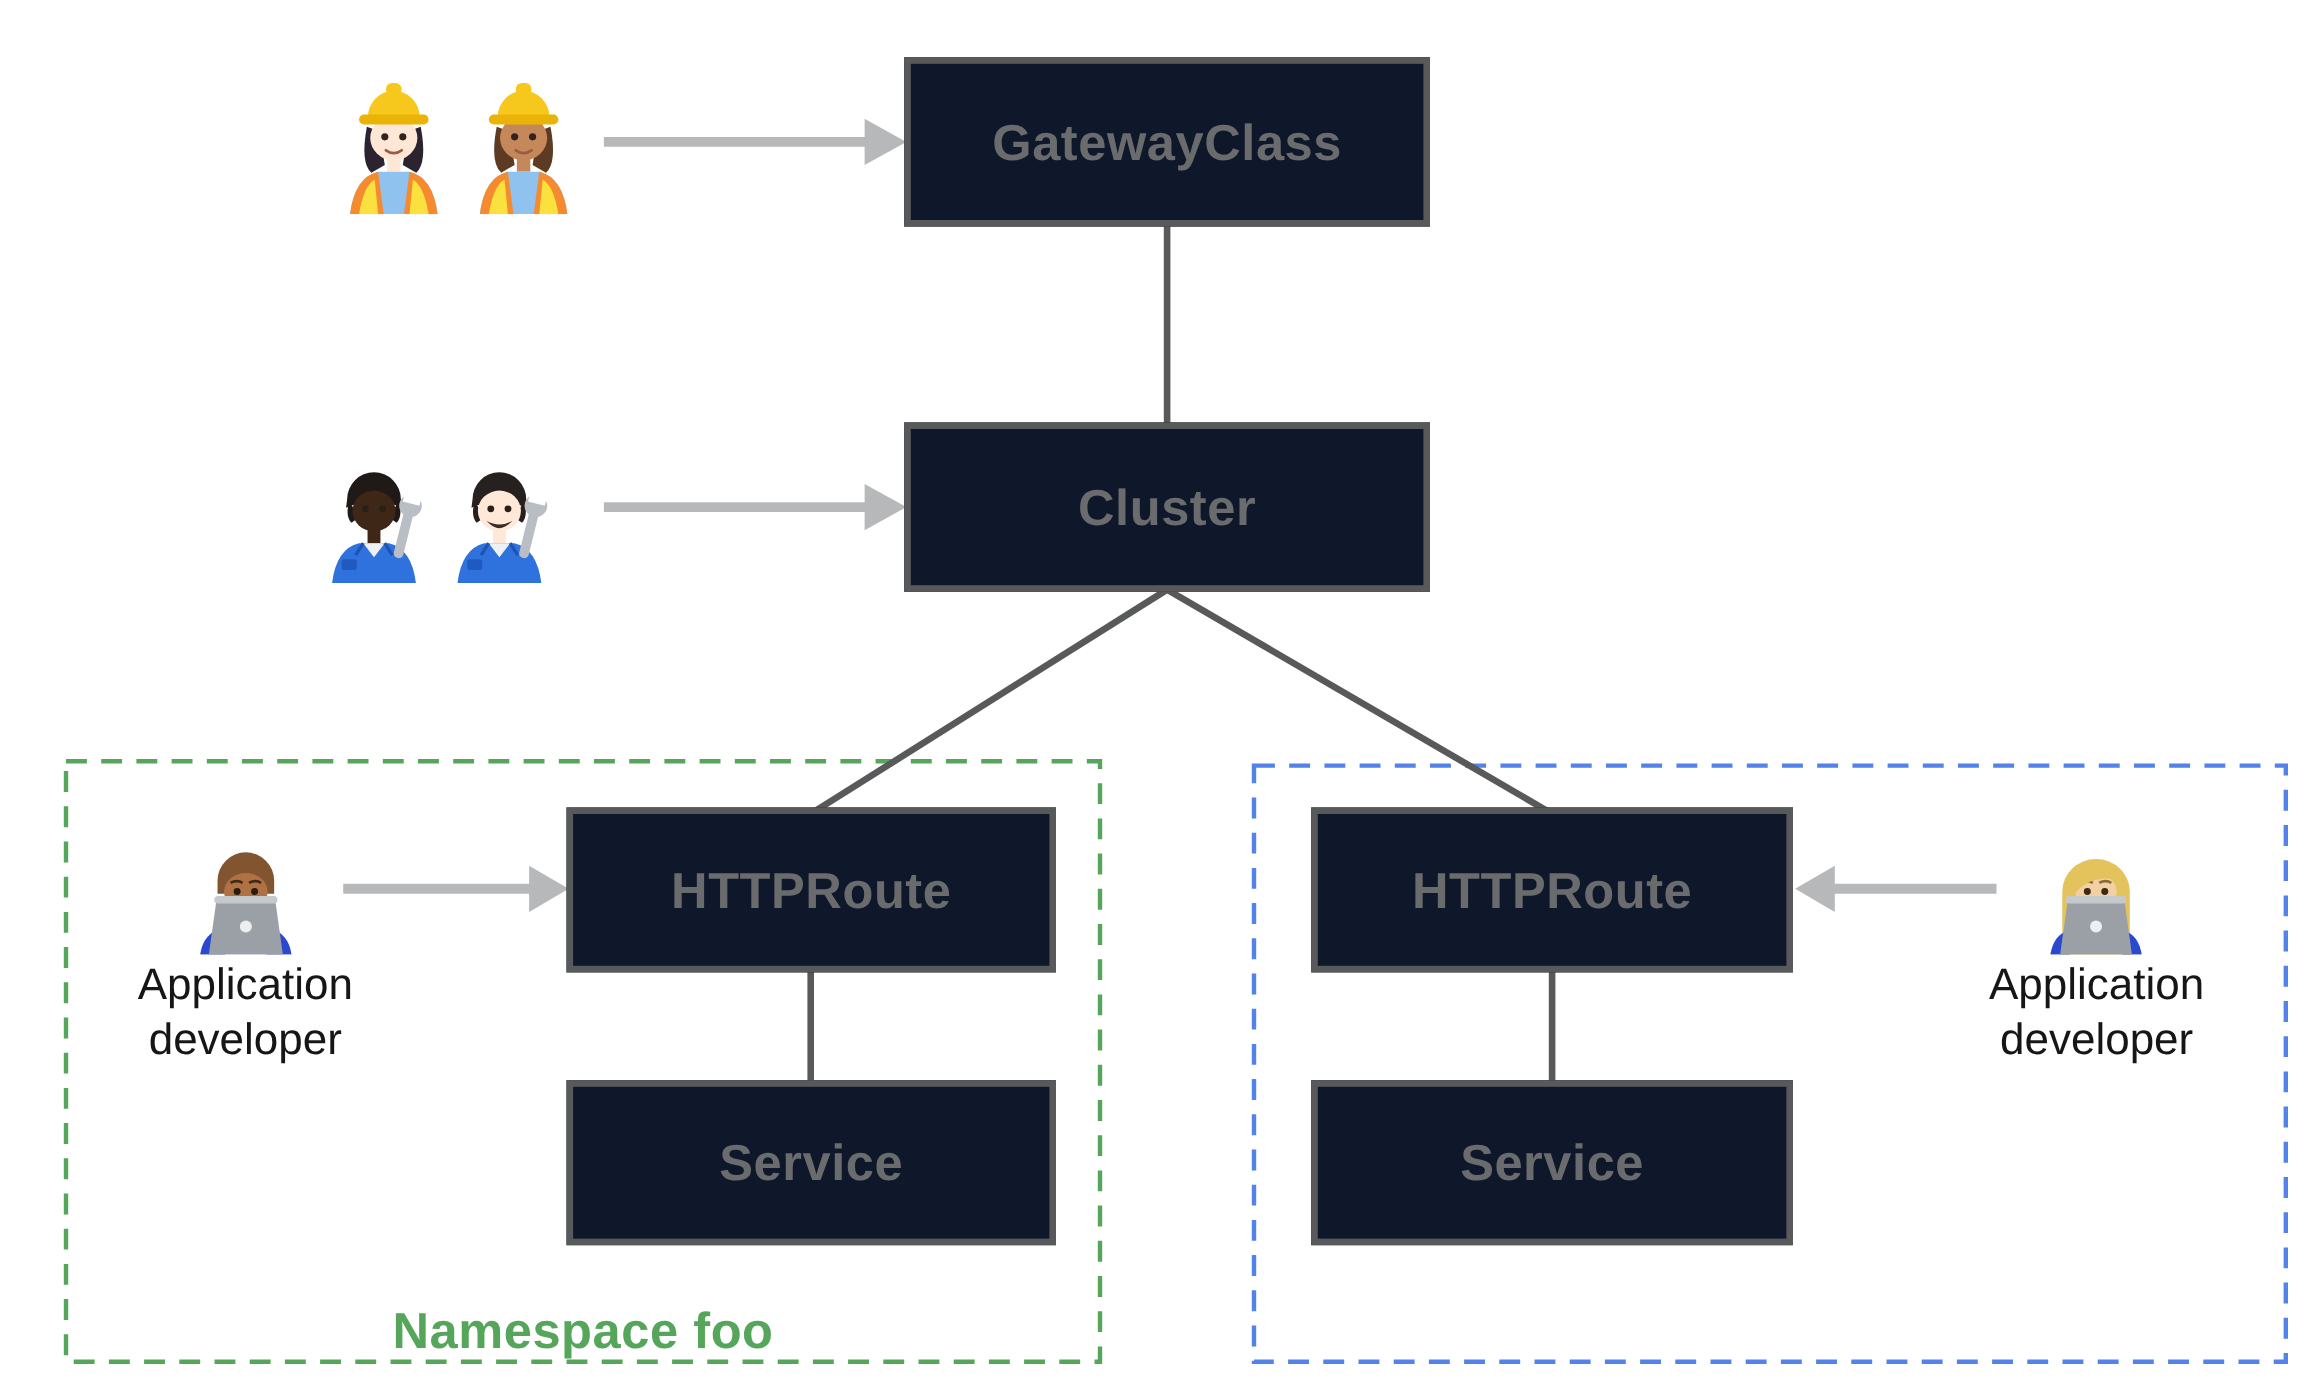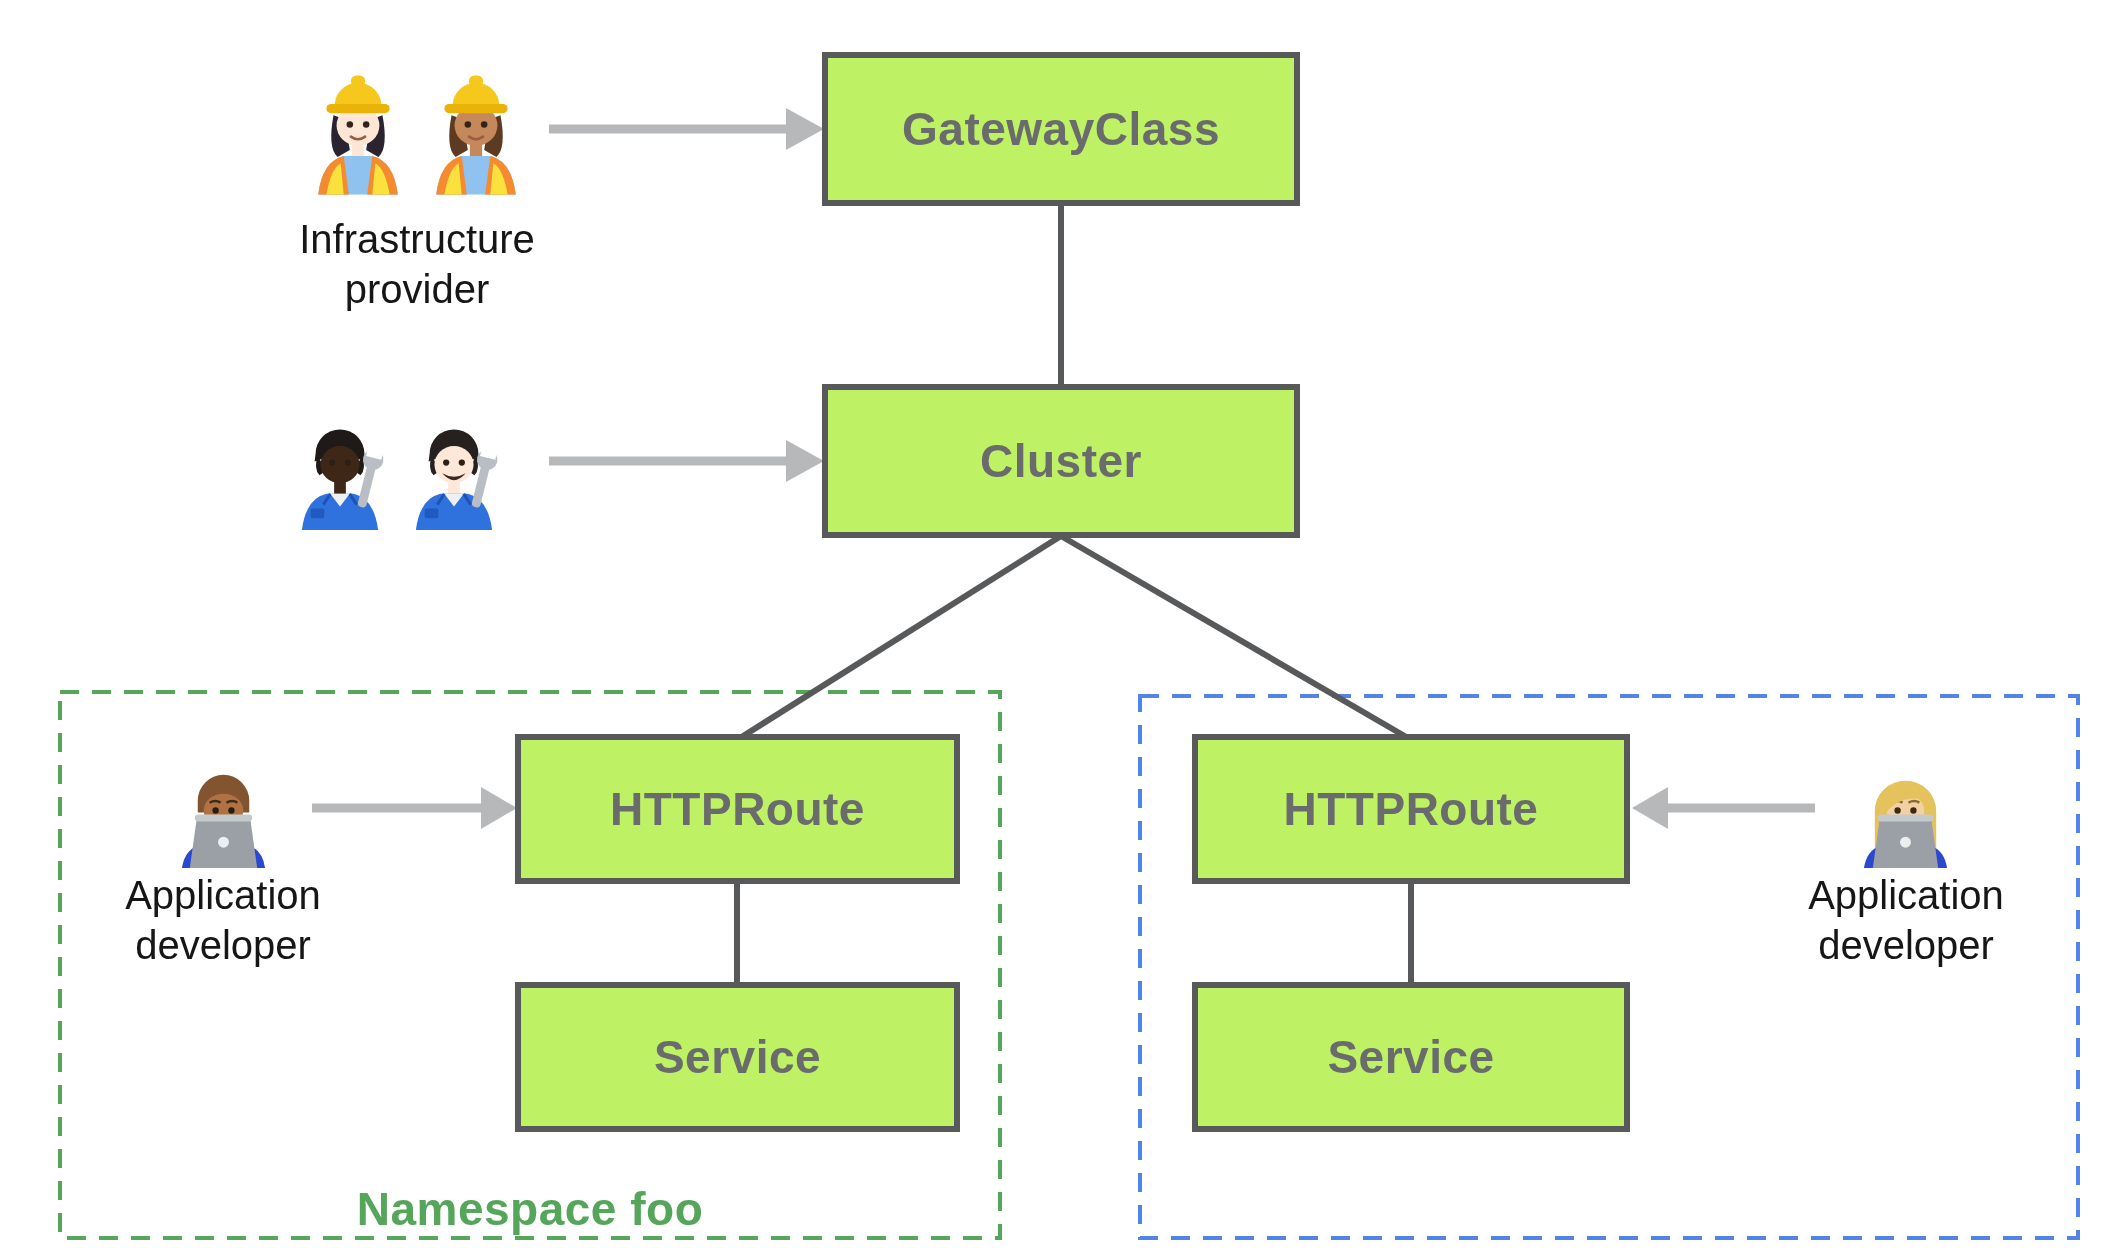--- a/index.html
+++ b/index.html
@@ -6,21 +6,21 @@
   body {
     width: 2112px; height: 1258px;
     background: var(--background, #ffffff);
     font-family: "Liberation Sans", sans-serif;
   }
   .canvas { position: relative; width: 2112px; height: 1258px; overflow: hidden; }
   .overlay { position: absolute; left: 0; top: 0; width: 2112px; height: 1258px; z-index: 1; }
 
   .node {
     position: absolute; z-index: 2; box-sizing: border-box;
-    background: #bef264;
+    background: #0f172a;
     border: 6px solid var(--box-border, #58595b);
     display: flex; align-items: center; justify-content: center;
     font-size: 46px; font-weight: bold; letter-spacing: 0.5px;
     color: var(--box-text, #696b6d);
   }
   #node-gateway-class { left: 822px; top: 52px;  width: 478px; height: 154px; }
   #node-gateway       { left: 822px; top: 384px; width: 478px; height: 154px; }
   #node-httproute-foo { left: 515px; top: 734px; width: 445px; height: 150px; }
   #node-service-foo   { left: 515px; top: 982px; width: 445px; height: 150px; }
   #node-httproute-bar { left: 1192px; top: 734px; width: 438px; height: 150px; }
@@ -183,24 +183,20 @@
   </div>
 
   <div class="actor-icons" id="icons-infra">
     <svg class="person" width="102" height="133" viewBox="0 0 100 130">
       <use href="#sym-worker" style="--skin:#ffe7d6; --hair:#2b2430;"></use>
     </svg>
     <svg class="person" width="102" height="133" viewBox="0 0 100 130">
       <use href="#sym-worker" style="--skin:#c4885a; --hair:#5d3b23;"></use>
     </svg>
   </div>
-  <div class="actor-label" id="label-infra">
-    <div>Infrastructure</div>
-    <div>provider</div>
-  </div>
 
   <div class="actor-icons" id="icons-cluster">
     <svg class="person" width="98" height="127" viewBox="0 0 100 130">
       <use href="#sym-mechanic" style="--skin:#3f2718; --hair:#1f1a18;"></use>
     </svg>
     <svg class="person" width="98" height="127" viewBox="0 0 100 130">
       <use href="#sym-mechanic" style="--skin:#ffe8d8; --hair:#26211f; --mustache:#3a2d28;"></use>
     </svg>
   </div>
 

